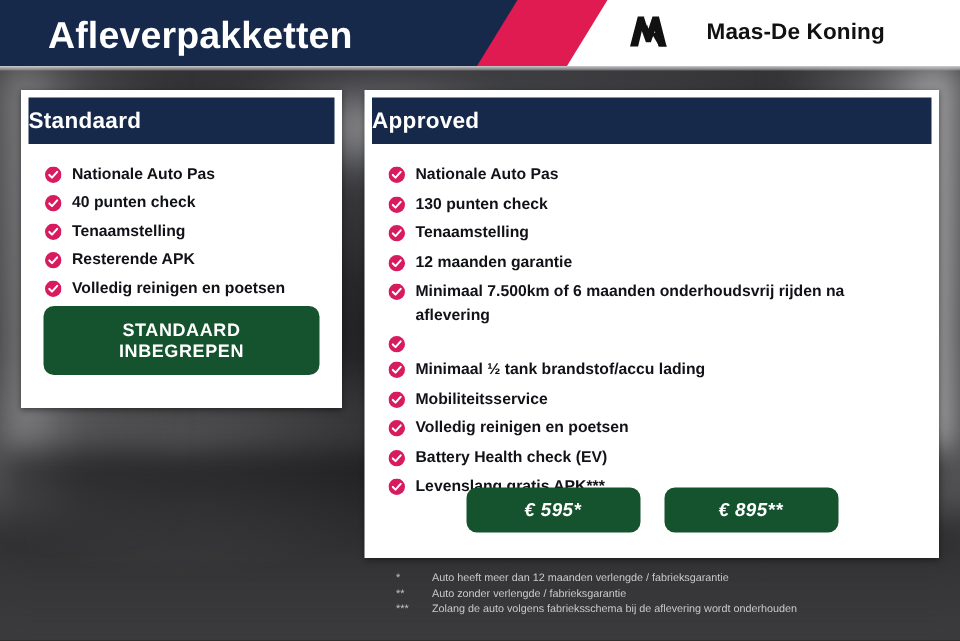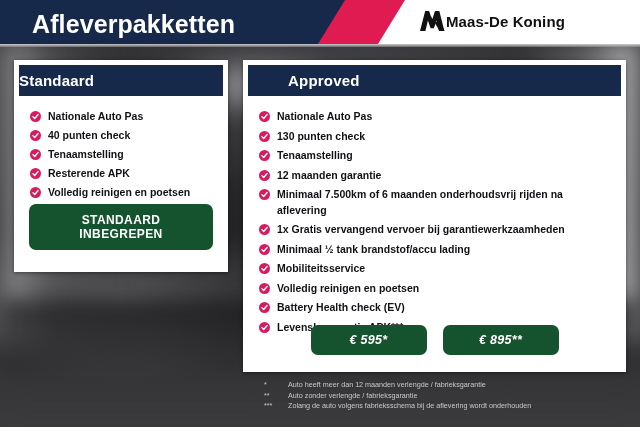--- a/index.html
+++ b/index.html
@@ -86,21 +86,21 @@
     font-size: 25px;
     font-weight: bold;
     color: #ffffff;
     letter-spacing: 0.1px;
   }
   .brand {
     position: absolute;
     left: 418px; top: 9px;
     display: flex;
     align-items: center;
-    gap: 0;
+    gap: 25px;
   }
   .brand-mark { display:block; }
   .brand-name {
     font-size: 15px;
     font-weight: bold;
     color: #111111;
     letter-spacing: 0.1px;
     white-space: nowrap;
   }
   .header-underline {
@@ -120,21 +120,21 @@
   .card-approved  { left: 243px; top: 60px; width: 383px; height: 312px; }
 
   .card-head {
     background: #16294b;
     color: #ffffff;
     font-size: 15px;
     font-weight: bold;
     letter-spacing: 0.2px;
   }
   .card-standaard .card-head { margin: 5px 5px 0 5px; height: 31px; line-height: 31px; }
-  .card-approved  .card-head { margin: 5px 5px 0 5px; height: 31px; line-height: 31px; padding-left: 40px; }
+  .card-approved  .card-head { margin: 5px 5px 0 5px; height: 31px; line-height: 31px; }
 
   .feature-list {
     list-style: none;
     margin: 0;
     padding: 0;
   }
   .card-standaard .feature-list { padding: 13px 0 0 16px; }
   .card-approved  .feature-list { padding: 13px 0 0 16px; }
 
   .feature-item {
@@ -316,21 +316,20 @@
           <circle cx="8" cy="8" r="8" fill="#d81b5e"></circle>
           <path d="M4.2 8.2 L6.8 10.8 L11.8 5.2" stroke="#ffffff" stroke-width="2" fill="none" stroke-linecap="round" stroke-linejoin="round"></path>
         </svg>
         <span class="feature-text" style="max-width:318px;white-space:normal;">Minimaal 7.500km of 6 maanden onderhoudsvrij rijden na aflevering</span>
       </li>
       <li class="feature-item">
         <svg class="check-icon" width="11" height="11" viewBox="0 0 16 16">
           <circle cx="8" cy="8" r="8" fill="#d81b5e"></circle>
           <path d="M4.2 8.2 L6.8 10.8 L11.8 5.2" stroke="#ffffff" stroke-width="2" fill="none" stroke-linecap="round" stroke-linejoin="round"></path>
         </svg>
-        <span class="feature-text">1x Gratis vervangend vervoer bij garantiewerkzaamheden</span>
       </li>
       <li class="feature-item">
         <svg class="check-icon" width="11" height="11" viewBox="0 0 16 16">
           <circle cx="8" cy="8" r="8" fill="#d81b5e"></circle>
           <path d="M4.2 8.2 L6.8 10.8 L11.8 5.2" stroke="#ffffff" stroke-width="2" fill="none" stroke-linecap="round" stroke-linejoin="round"></path>
         </svg>
         <span class="feature-text">Minimaal ½ tank brandstof/accu lading</span>
       </li>
       <li class="feature-item">
         <svg class="check-icon" width="11" height="11" viewBox="0 0 16 16">

